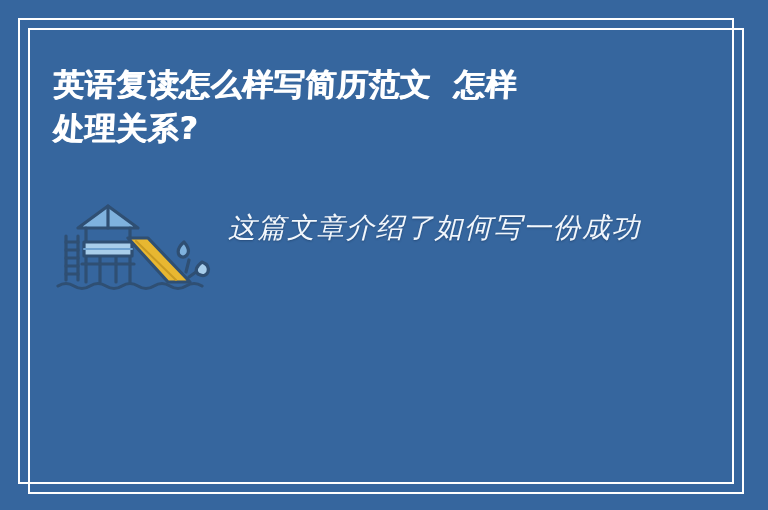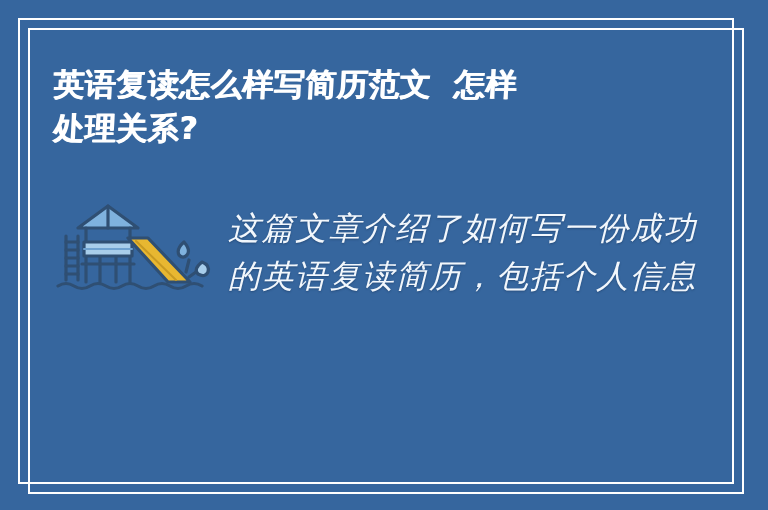--- a/index.html
+++ b/index.html
@@ -74,21 +74,21 @@
   
   #body-copy {
     position: absolute;
     left: 228px;
     top: 204px;
     width: 430px;
   }
   .body-line {
     color: #f2f7fc;
     font-family: "DejaVu Serif", "Liberation Serif", serif;
-    font-size: 32px;
+    font-size: 28px;
     font-style: italic;
     font-weight: normal;
     line-height: 48px;
     letter-spacing: 1.5px;
     white-space: pre;
     text-shadow: 0 1px 2px rgba(20,45,80,0.45);
   }
 </style>
 </head>
 <body>
@@ -135,16 +135,15 @@
         <line x1="133" y1="62" x2="130" y2="74"></line>
         <line x1="140" y1="74" x2="133" y2="79"></line>
 
         <path d="M2 88 q8 -5 16 0 q8 5 16 0 q8 -5 16 0 q8 5 16 0 q8 -5 16 0 q8 5 16 0 q8 -5 16 0 q8 5 16 0 q8 -5 16 0"></path>
       </g>
     </svg>
   </div>
 
   <div id="body-copy">
     <div class="body-line">这篇文章介绍了如何写一份成功</div>
-    <div class="body-line">的英语复读简历，包括个人信息</div>
   </div>
 
 </div>
 
 </body></html>

